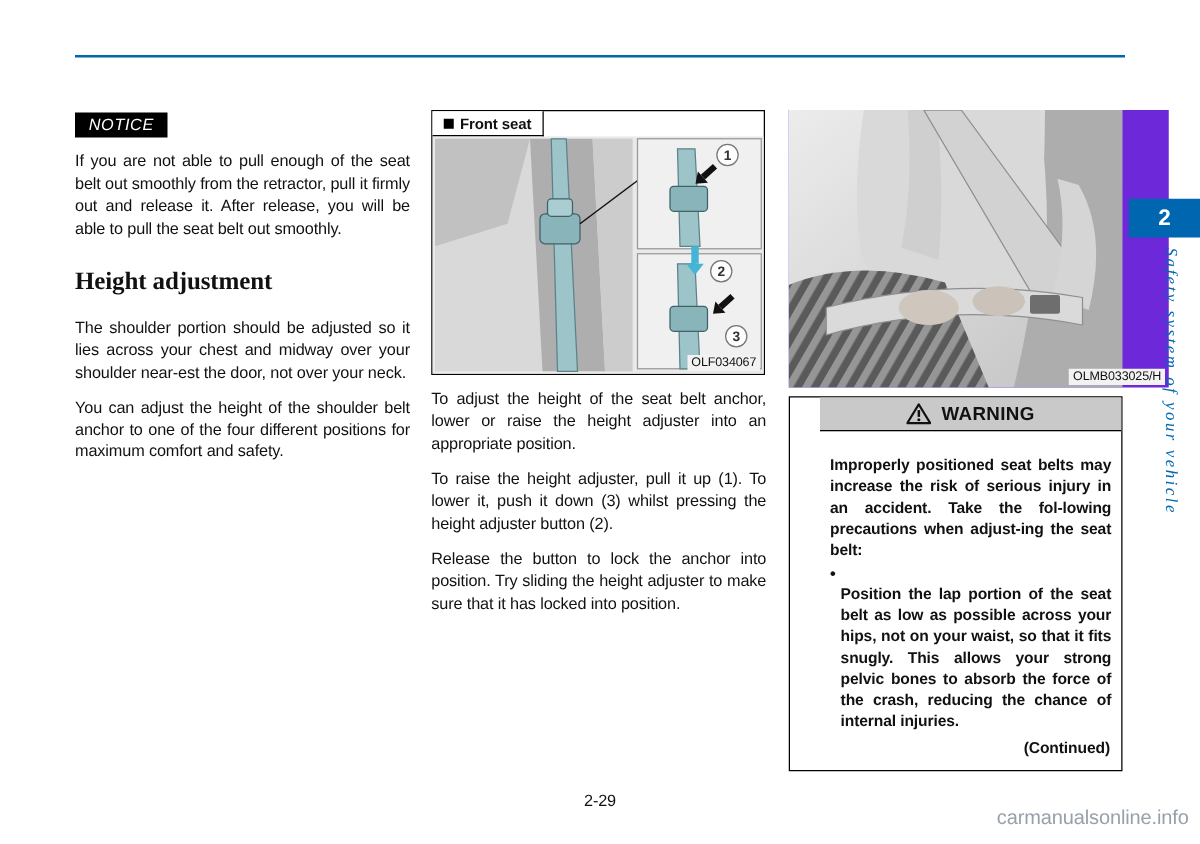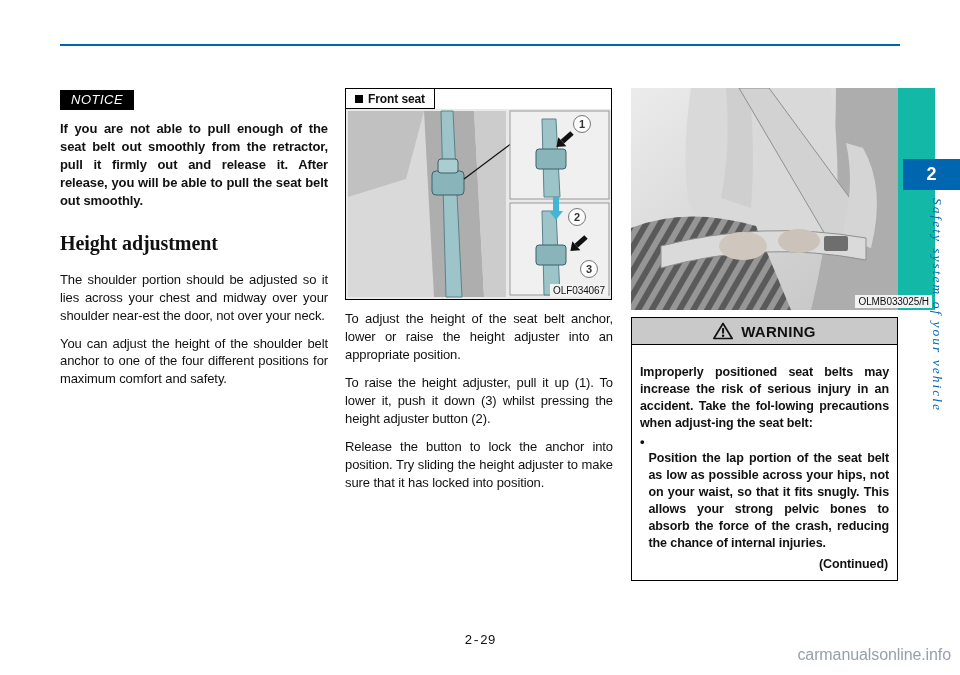--- a/index.html
+++ b/index.html
@@ -20,21 +20,21 @@
   .col.left  { left:60px;  top:90px; }
   .col.mid   { left:345px; top:88px; }
   .col.right { left:631px; top:88px; }
 
   .notice-label {
     display:inline-block; background:#000; color:#fff;
     font-style:italic; font-weight:normal; font-size:13px;
     padding:2px 11px 3px; letter-spacing:0.5px;
   }
   p.just { text-align:justify; font-size:13px; line-height:1.38; margin-top:10px; }
-  .bold { font-weight:bold; }
+  .bold { font-weight:normal; }
   .serif-heading {
     font-family:"Liberation Serif", serif;
     font-size:20px; font-weight:bold; margin-top:22px; margin-bottom:16px;
   }
 
   .figure-box {
     width:267px; height:212px; border:1px solid #000; background:#fff;
     position:relative; padding-top:20px;
   }
   .figure-label {
@@ -43,25 +43,25 @@
     background:#fff; border-right:1px solid #000; border-bottom:1px solid #000;
     font-weight:bold; font-size:12px; white-space:nowrap; z-index:2;
   }
   .sq { width:8px; height:8px; background:#000; display:inline-block; }
   .figure-box svg, .photo-box svg { display:block; }
   .fig-code {
     position:absolute; bottom:2px; right:3px;
     font-size:10px; color:#111; background:#f2f2f2; padding:0 3px; line-height:13px;margin-left:10px;
   }
 
-  .photo-box { width:304px; height:222px; position:relative; background:#14b8a6; }
+  .photo-box { width:304px; height:222px; position:relative; background:#6d28d9; }
 
   .warning-box {
-    margin-top:7px; width:267px; height:264px;
-    border:1px solid #000; background:#fff; position:relative;
+    margin-top:7px; width:267px; height:300px;
+    border:1px solid #000; background:#fff; position:relative;padding-left:24px;
   }
   .warning-header {
     height:27px; background:#c9c9c9; border-bottom:1px solid #000;
     display:flex; align-items:center; justify-content:center; gap:8px;
     font-weight:bold; font-size:15px; letter-spacing:0.3px;
   }
   .warning-content {
     padding:5px 8px 4px; font-size:12.5px; line-height:1.36; font-weight:bold;
   }
   .warning-content p.just { margin-top:14px; font-size:12.5px; line-height:1.36; }
@@ -76,21 +76,21 @@
     display:flex; align-items:center; justify-content:center;
   }
   .side-text {
     position:absolute; right:15px; top:198px;
     writing-mode:vertical-rl; text-orientation:mixed;
     font-family:"Liberation Serif", serif; font-style:italic;
     color:#0066b0; font-size:13.5px; letter-spacing:2px; white-space:nowrap;
   }
   .page-number {
     position:absolute; left:0; width:960px; top:633px;
-    text-align:center; font-size:13px; color:#111;font-family:Liberation Mono, monospace;
+    text-align:center; font-size:13px; color:#111;
   }
   .watermark {
     position:absolute; right:9px; top:646px;
     font-size:16px; color:#97a0ab;
   }
 </style>
 </head>
 <body>
 
 <div class="page">

